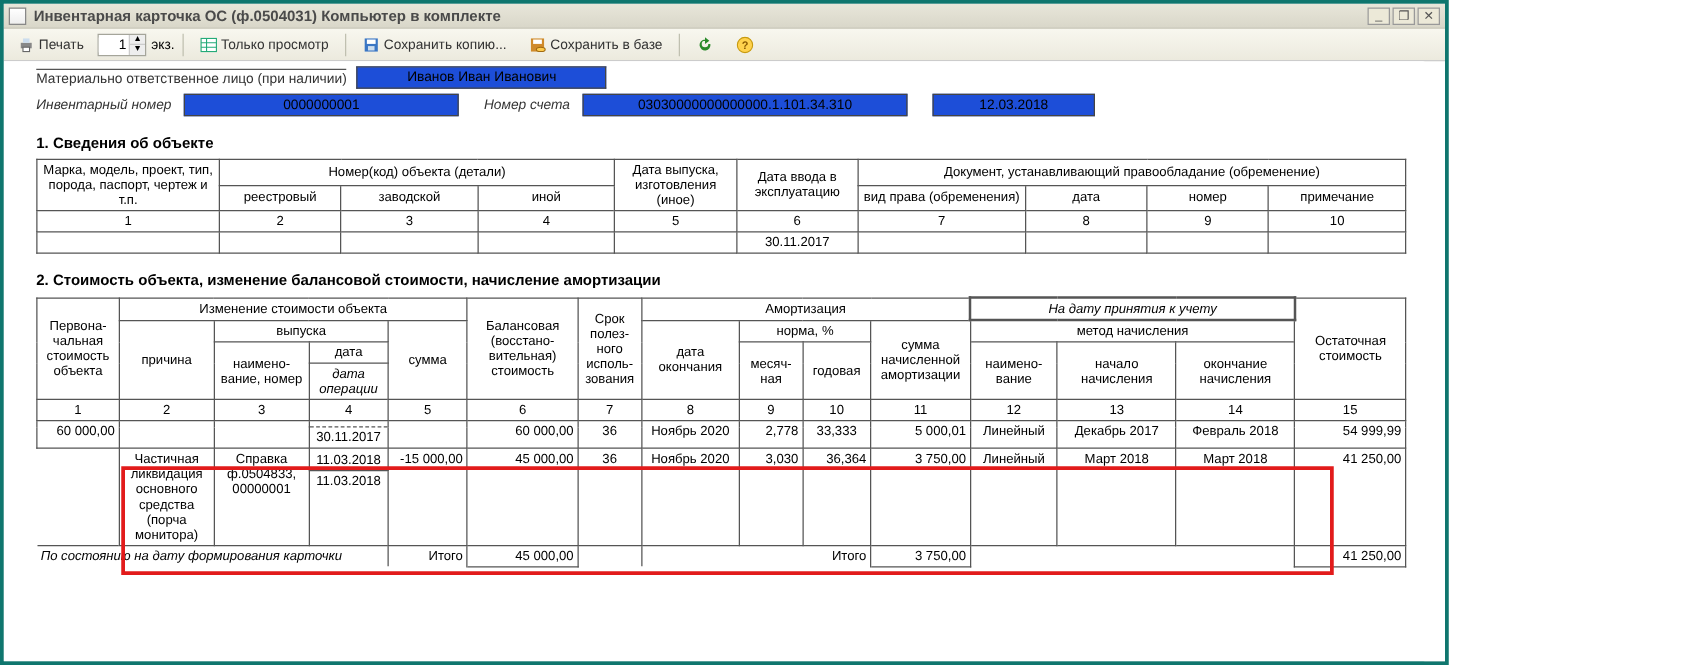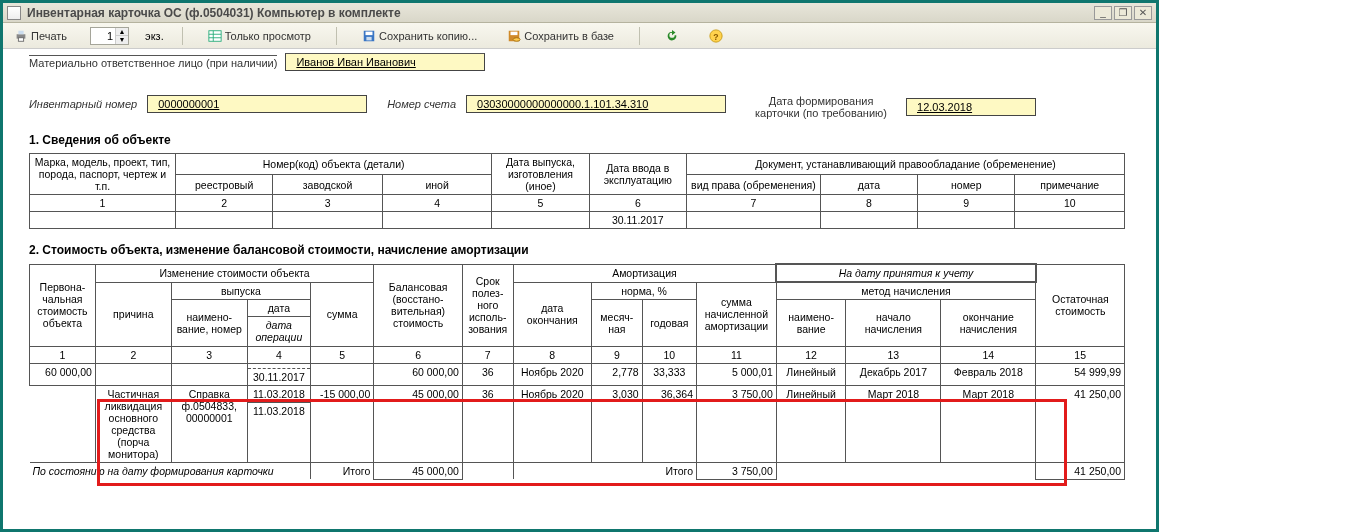--- a/index.html
+++ b/index.html
@@ -2,41 +2,41 @@
 <html><head>
 <meta charset="utf-8">
 <style>
   * { box-sizing: border-box; }
   html, body { margin:0; padding:0; font-family: Arial, sans-serif; font-size:11px; background:#fff; color:#000; }
   .window { width:1159px; height:532px; display:flex; flex-direction:column; border:3px solid #0f766e; overflow:hidden; position:relative;}
   .titlebar { background:linear-gradient(#e8e6da,#d9d7c9); height:20px; display:flex; align-items:center; padding:0 4px; border-bottom:1px solid #b5b39f; }
   .titlebar .doc-icon{width:14px;height:14px;border:1px solid #888;background:linear-gradient(#fff,#eee);margin-right:6px;}
   .titlebar .title{flex:1;font-weight:bold;color:#4a4a4a;font-size:12px;}
   .win-btn{width:18px;height:14px;border:1px solid #999;background:#ece9d8;margin-left:2px;display:flex;align-items:center;justify-content:center;font-size:10px;color:#555;cursor:pointer;}
-  .toolbar{background:linear-gradient(#f8f7ef,#eceade);height:26px;display:flex;align-items:center;padding:0 4px;gap:16px;border-bottom:1px solid #ccc;}
+  .toolbar{background:linear-gradient(#f8f7ef,#eceade);height:26px;display:flex;align-items:center;padding:0 4px;gap:4px;border-bottom:1px solid #ccc;}
   .tb-btn{display:flex;align-items:center;gap:3px;padding:2px 6px;border:1px solid transparent;border-radius:3px;cursor:pointer;color:#333;}
   .tb-sep{width:1px;height:18px;background:#c0c0b0;margin:0 2px;}
   .spinbox{display:flex;align-items:center;border:1px solid #a5a59a;background:#fff;height:18px;}
   .spinbox input{width:24px;border:none;text-align:right;padding:0 2px;font-size:11px;outline:none;}
   .spin-btns{display:flex;flex-direction:column;border-left:1px solid #ccc;}
   .spin-btns div{width:12px;height:8px;font-size:7px;line-height:7px;text-align:center;background:#eee;cursor:pointer;border-bottom:1px solid #ccc;}
   .ico{width:14px;height:14px;display:inline-block;}
   .ico-print svg,.ico-save svg,.ico-db svg,.ico-refresh svg,.ico-help svg,.ico-view svg{width:14px;height:14px;}
   .content{flex:1;overflow:auto;position:relative;background:#fff;}
   .page{padding:6px 14px 10px 14px;position:relative;}
   
   .hdr-line{display:flex;align-items:center;gap:8px;margin:2px 0;}
   .lbl{color:#333;}
-  .fld{border:1px solid #444;padding:2px 10px;min-width:120px;background:#fef9c3;text-decoration:underline;}
+  .fld{border:1px solid #444;padding:2px 10px;min-width:120px;text-align:center;background:#1d4ed8;}
   .sec-title{font-weight:bold;margin:14px 0 6px 0;font-size:12px;}
   table.grid{border-collapse:collapse;width:100%;table-layout:fixed;}
   table.grid th, table.grid td{border:1px solid #555;padding:2px 3px;font-size:10.5px;text-align:center;vertical-align:middle;overflow:hidden;}
   table.grid th{font-weight:normal;}
   .ital{font-style:italic;}
-  .row1{display:flex;align-items:flex-start;gap:20px;margin-top:24px;}
+  .row1{display:flex;align-items:flex-start;gap:20px;margin-top:4px;}
   .row1 .block{display:flex;align-items:center;gap:10px;}
   .row1 .fld-wide{width:220px;}
   .row1 .fld-acct{width:260px;}
   .row1 .fld-date{width:130px;}
   .twoLine{text-align:center;line-height:1.1;}
   .highlight-box{position:absolute;border:3px solid #e21b1b;pointer-events:none;}
   .scroll-stub{position:absolute;right:0;top:46px;bottom:0;width:17px;background:#ece9d8;border-left:1px solid #c8c8c8;display:flex;flex-direction:column;align-items:center;}
   .scroll-stub .arrow{height:16px;width:100%;background:#ddd;border:1px solid #bbb;display:flex;align-items:center;justify-content:center;font-size:9px;color:#555;}
   .scroll-stub .track{flex:1;background:#efefe6;}
   .scroll-stub .thumb{width:13px;background:#cfcfc2;border:1px solid #aaa;height:170px;margin-top:4px;}
@@ -147,21 +147,20 @@
       <div class="row1">
         <div class="block">
           <span class="lbl ital">Инвентарный номер</span>
           <span class="fld fld-wide">0000000001</span>
         </div>
         <div class="block">
           <span class="lbl ital">Номер счета</span>
           <span class="fld fld-acct">03030000000000000.1.101.34.310</span>
         </div>
         <div class="block">
-          <span class="lbl twoLine" style="width:150px;">Дата формирования карточки (по требованию)</span>
           <span class="fld fld-date">12.03.2018</span>
         </div>
       </div>
 
       <div class="sec-title">1. Сведения об объекте</div>
       <table class="grid">
         <colgroup>
           <col style="width:12%">
             <col style="width:8%">
             <col style="width:9%">

